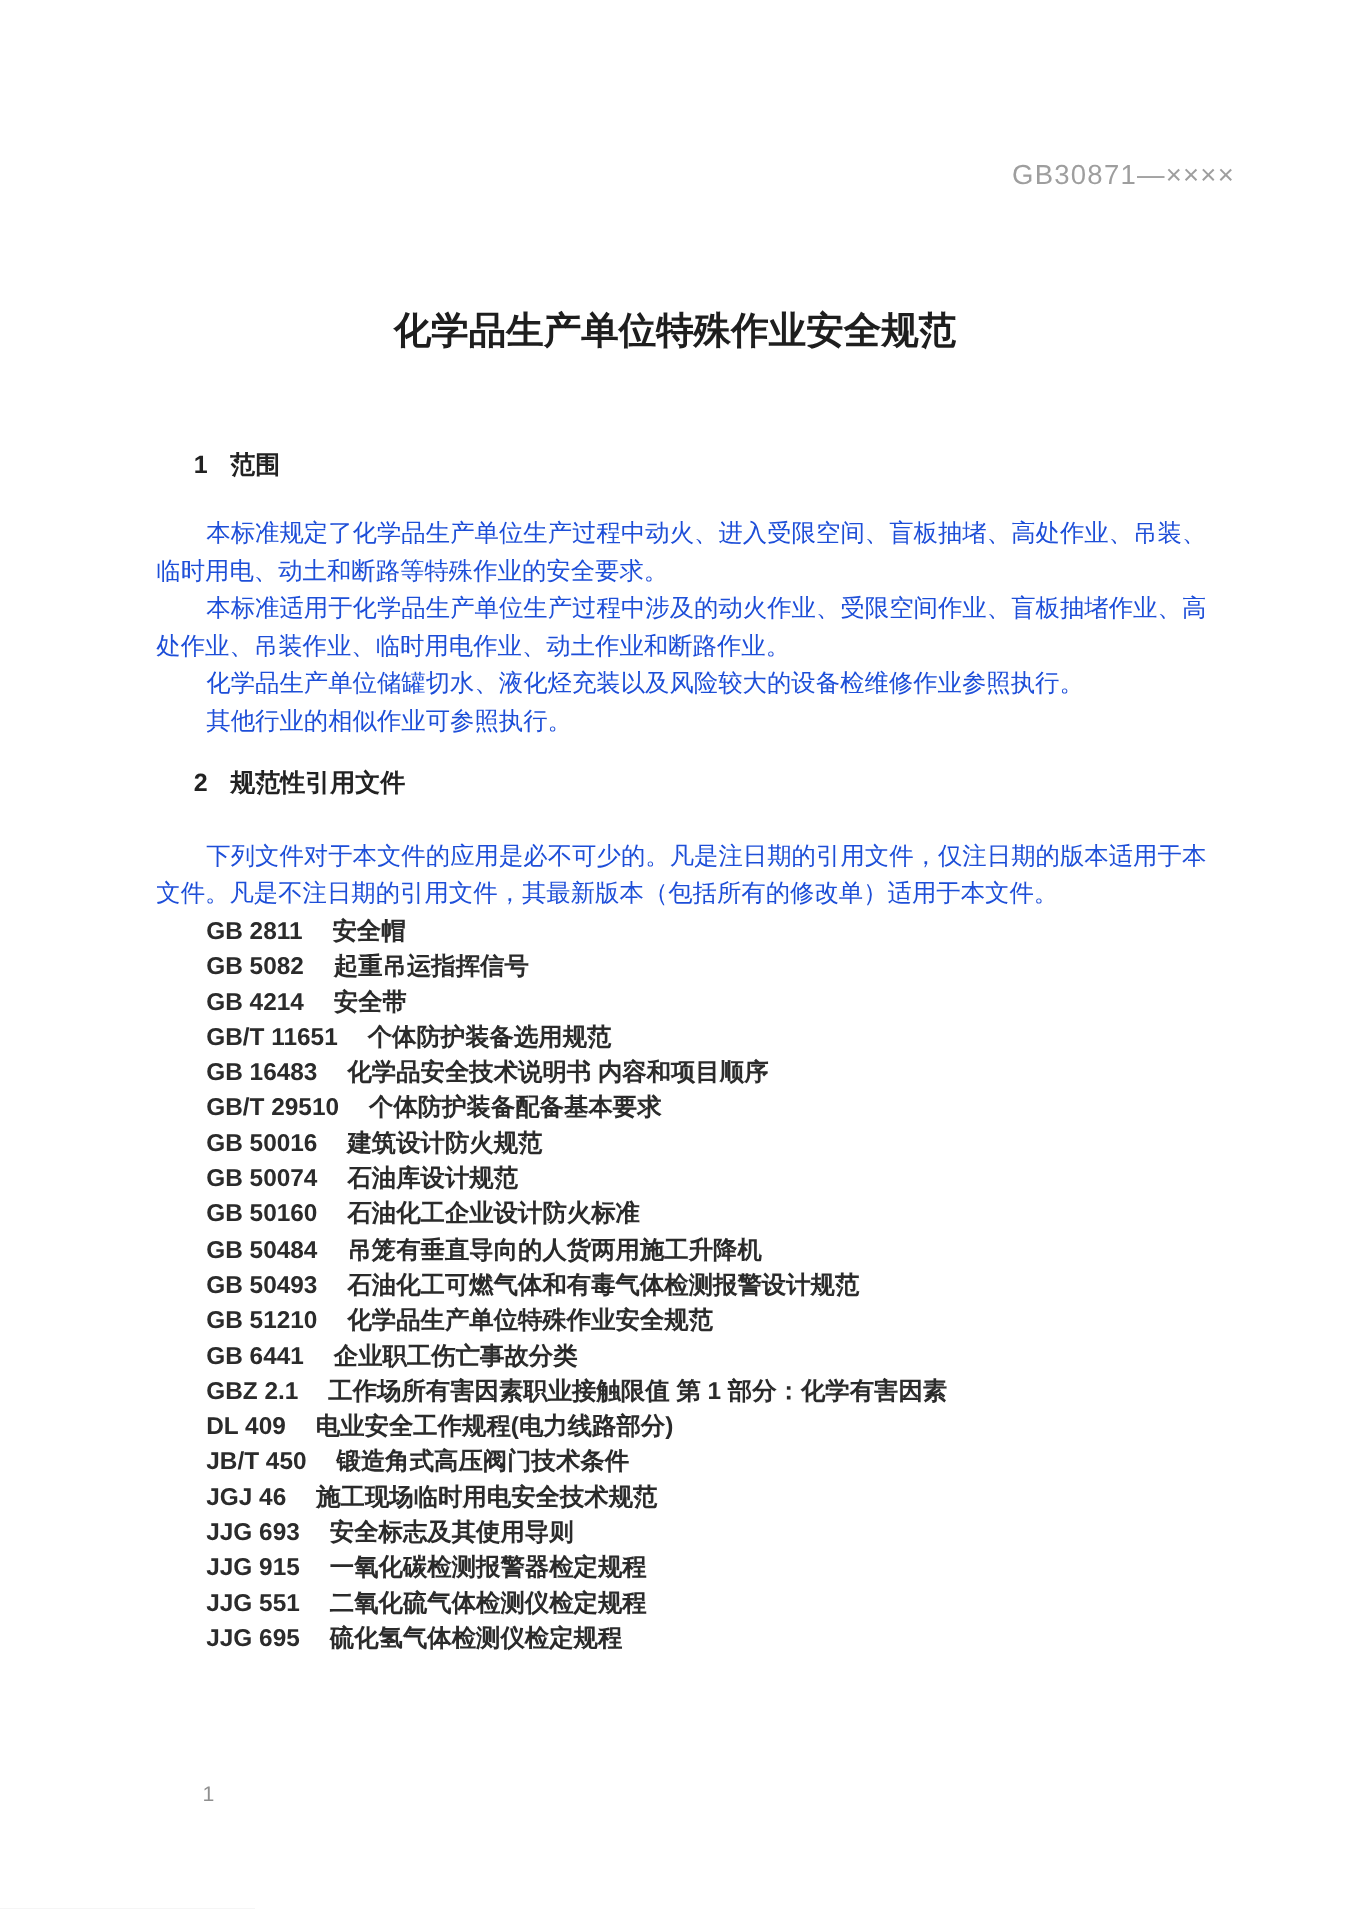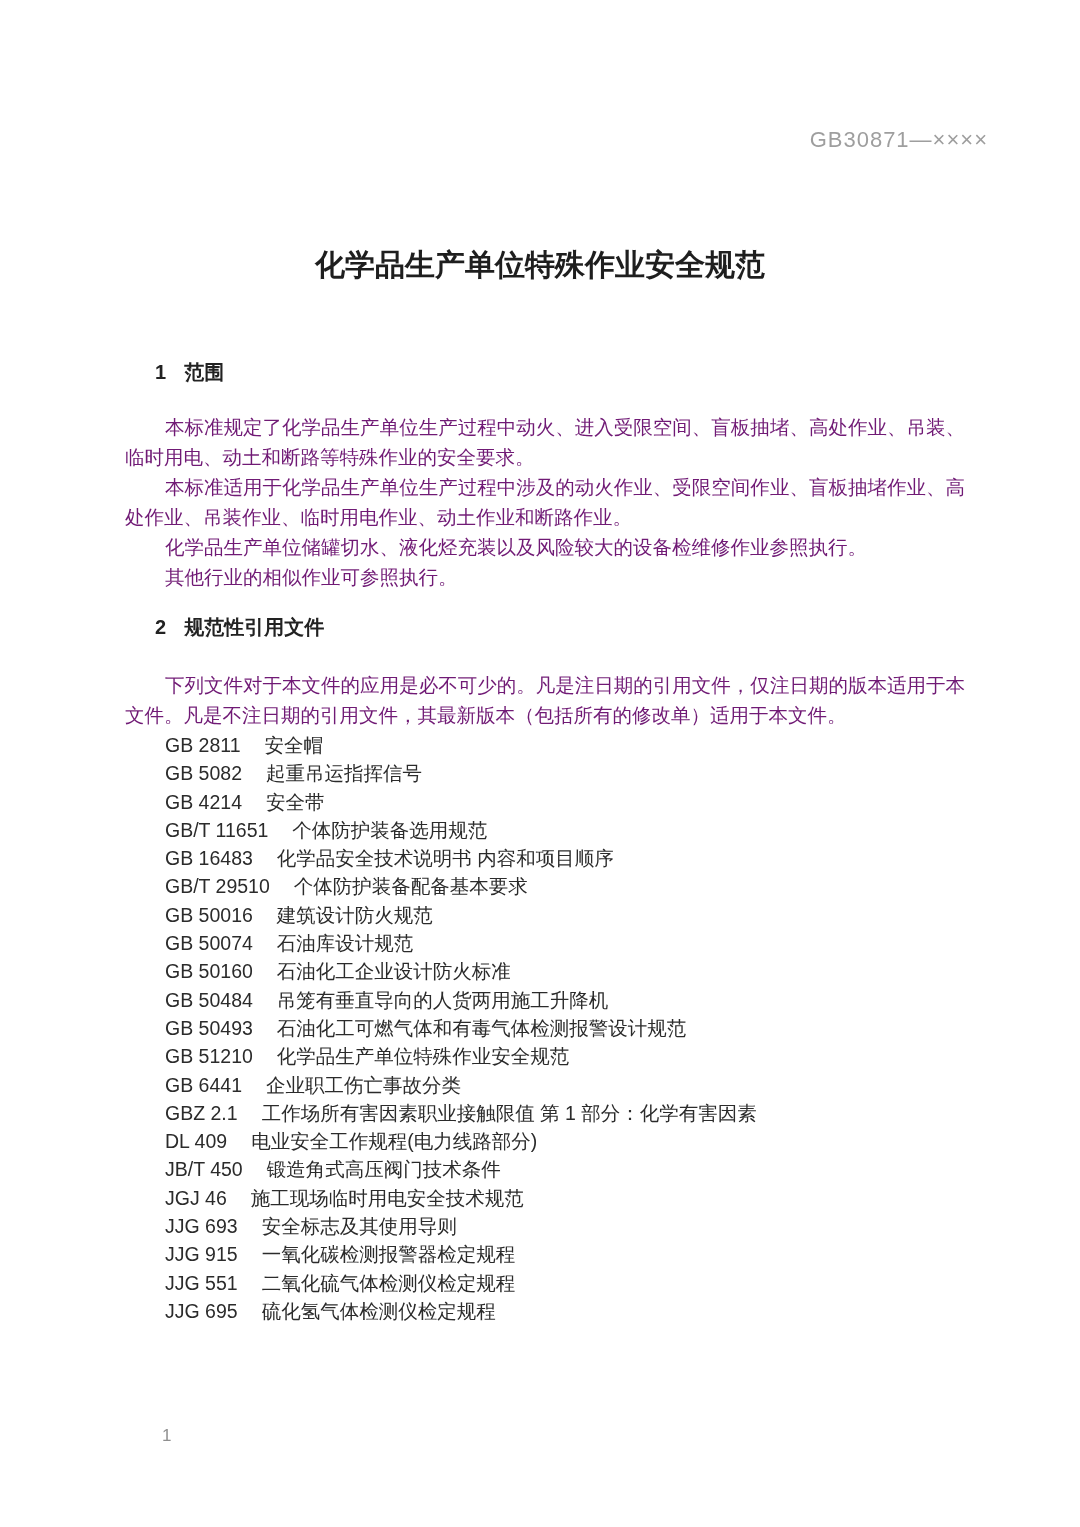--- a/index.html
+++ b/index.html
@@ -45,30 +45,31 @@
   .section-heading .sec-no { display: inline-block; margin-right: 18px; }
   #section1-heading { margin-top: 77px; }
   #section2-heading { margin-top: 22px; }
   .body-block { margin-top: 27px; }
   .body-block p,
   .intro p {
     font-size: 19.5px;
     line-height: 30px;
     text-align: justify;
     text-indent: 40px;
-    color: #701a75;
+    color: #1d4ed8;
   }
   .intro { margin-top: 30px; }
   .ref-list { margin-top: 1px; }
   .ref-row {
     padding-left: 40px;
     font-size: 19.5px;
     line-height: 28.3px;
     color: #2b2b2b;
     white-space: nowrap;
+    font-weight: bold;
   }
   .ref-code { display: inline-block; margin-right: 24px; }
   .page-number {
     position: absolute;
     left: 162px;
     top: 1426px;
     font-size: 17px;
     color: #8f8f8f;
     line-height: 20px;
   }

